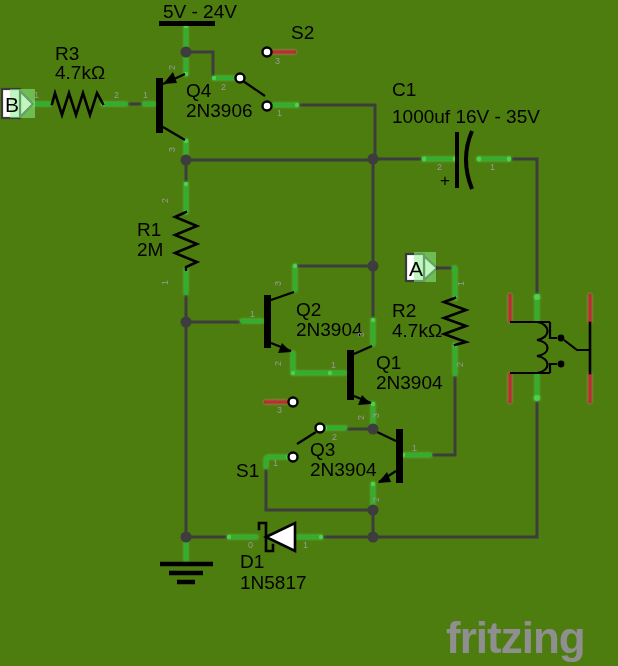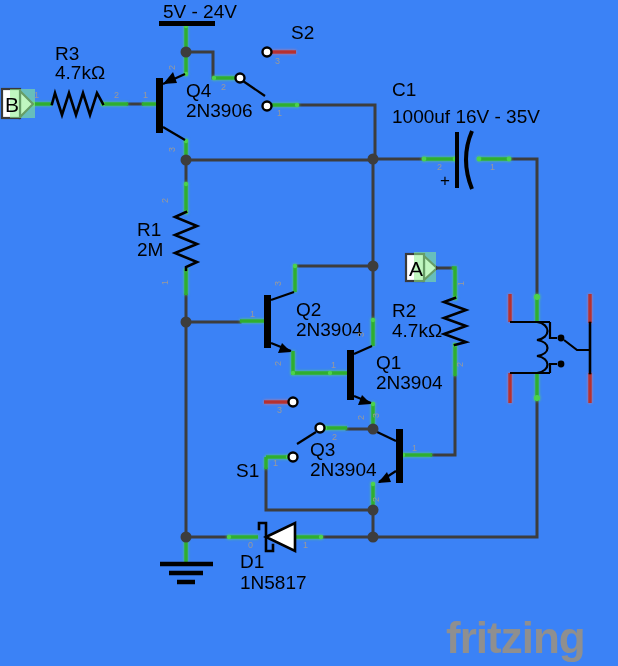--- a/index.html
+++ b/index.html
@@ -1,16 +1,16 @@
 <!DOCTYPE html>
 <html><head>
 <meta charset="utf-8">
 <style>
   html,body{margin:0;padding:0;background:#ffffff;}
-  .stage{position:relative;width:618px;height:666px;background:#3b82f6;overflow:hidden;
+  .stage{position:relative;width:618px;height:666px;background:#4d7c0f;overflow:hidden;
          font-family:"Liberation Sans",sans-serif;}
   svg text{font-family:"Liberation Sans","DejaVu Sans",sans-serif;}
   .wire{stroke:#3d3d3d;stroke-width:3;fill:none;stroke-linecap:square;stroke-linejoin:miter;}
   .pin{stroke:#2fae2f;stroke-width:3.4;fill:none;stroke-linecap:butt;}
   .pin-group{filter:drop-shadow(0 0 1.6px rgba(90,220,90,.95));}
   .red-group{filter:drop-shadow(0 0 1.6px rgba(235,120,120,.95));}
   .redpin{stroke:#b53131;stroke-width:3.4;fill:none;stroke-linecap:butt;}
   .comp{stroke:#000;stroke-width:2.6;fill:none;stroke-linecap:square;stroke-linejoin:miter;}
   .compthin{stroke:#000;stroke-width:2.2;fill:none;}
   .plate{stroke:#000;stroke-width:4;fill:none;stroke-linecap:butt;}

